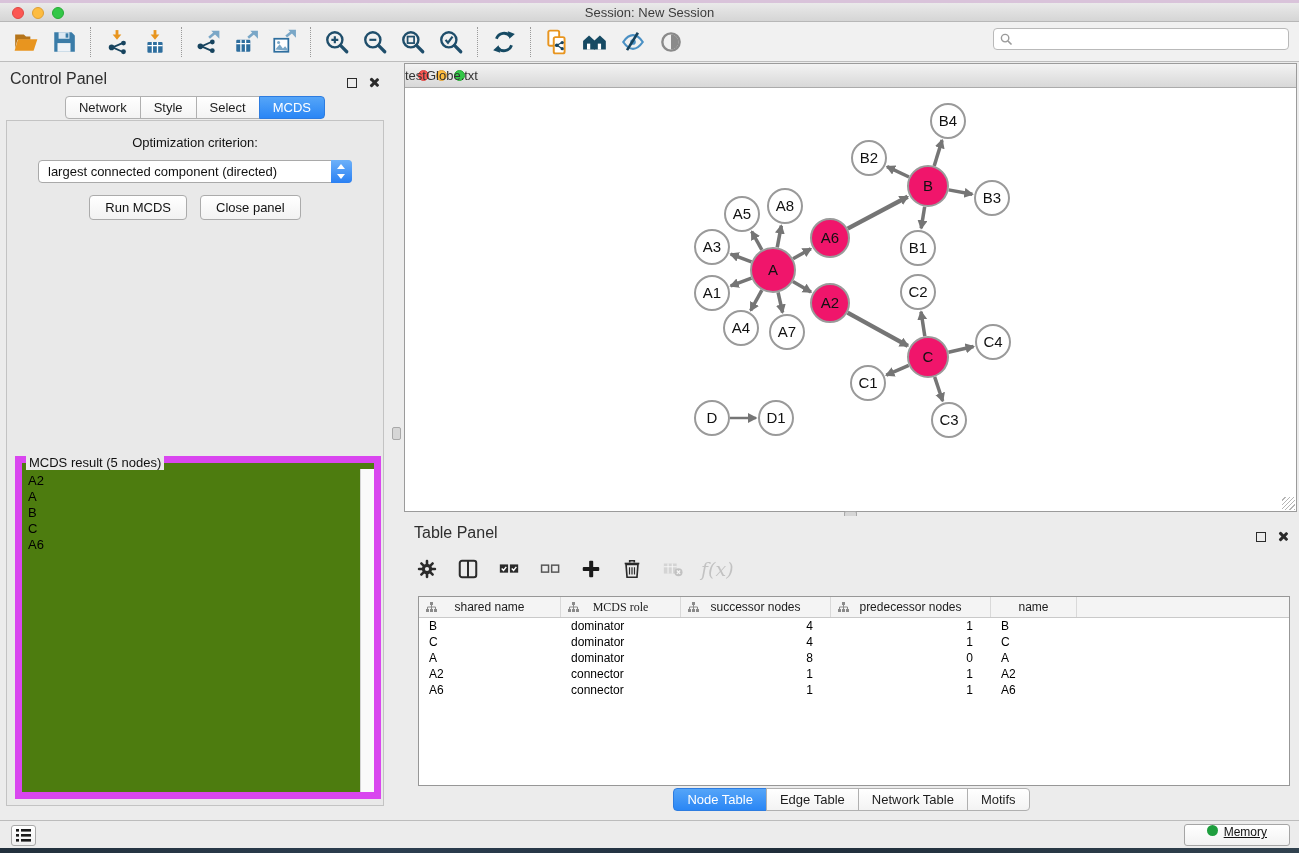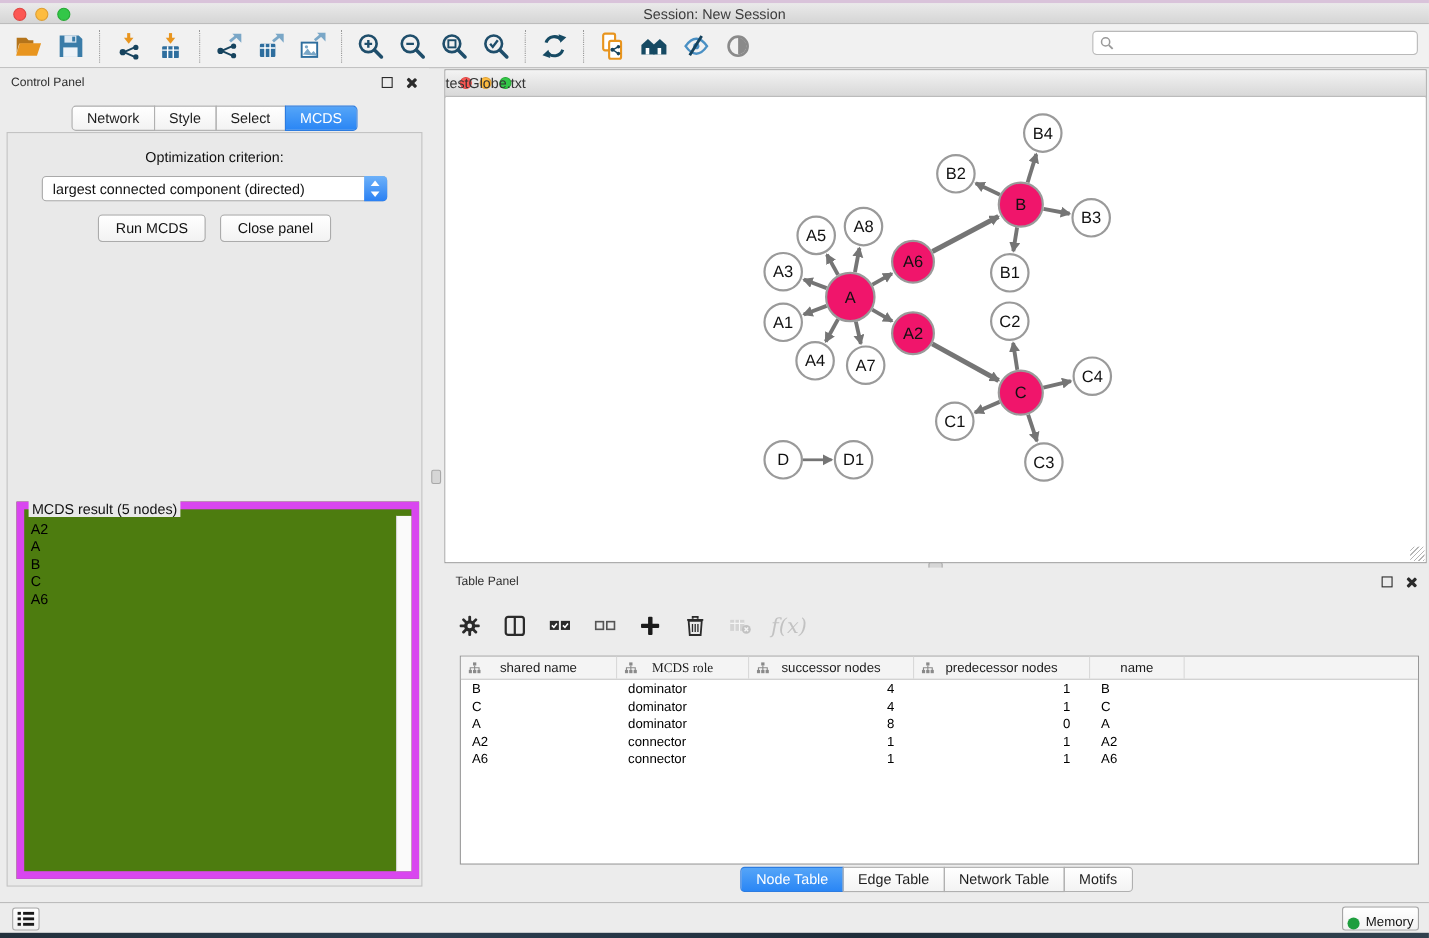--- a/index.html
+++ b/index.html
@@ -27,21 +27,21 @@
   .tgroup { display:flex; align-items:center; gap:10px; padding:0 12px; }
   .tsep { width:1px; height:30px; border-left:1px dotted #9a9a9a; }
   .tbtn { width:28px; height:28px; display:flex; align-items:center; justify-content:center; cursor:default; }
   .tbtn svg { width:26px; height:26px; }
   #search-wrap { position:absolute; right:10px; top:6px; width:296px; height:22px;
     background:#fff; border:1px solid #b9b9b9; border-radius:4px; display:flex; align-items:center; padding:0 6px; }
   #search-wrap input { border:none; outline:none; flex:1; font-size:12px; background:transparent; }
 
   
   #control-panel { position:absolute; left:0; top:62px; width:390px; height:758px; background:#ececec; }
-  .panel-head { height:26px; display:flex; align-items:center; padding:0 10px; font-size:11px; color:#2e2e2e; }
+  .panel-head { height:26px; display:flex; align-items:flex-end; padding:0 10px; font-size:16px; color:#2e2e2e; }
   .panel-head .spacer { flex:1; }
   .float-icon { width:10px; height:10px; border:1.6px solid #2b2b2b; margin-right:12px; }
   .x-icon { position:relative; width:11px; height:11px; }
   .x-icon::before,.x-icon::after { content:""; position:absolute; left:4.4px; top:0;
     width:2.6px; height:11px; background:#2b2b2b; border-radius:1px; }
   .x-icon::before { transform:rotate(45deg);} .x-icon::after { transform:rotate(-45deg);}
 
   .segmented { display:flex; }
   .seg { background:linear-gradient(#ffffff,#f3f3f3); border:1px solid #b0b0b0; margin-left:-1px;
     font-size:13px; color:#1d1d1d; padding:3px 13px; cursor:default; }
@@ -111,21 +111,21 @@
   #bottom-tabs { position:absolute; left:0; right:0; top:272px; display:flex; justify-content:center; }
 
   
   #statusbar { position:absolute; left:0; top:820px; width:1299px; height:28px;
     background:#ececec; border-top:1px solid #bcbcbc; }
   #list-btn { position:absolute; left:11px; top:4px; width:25px; height:21px;
     background:linear-gradient(#fff,#f0f0f0); border:1px solid #a9a9a9; border-radius:3px;
     display:flex; align-items:center; justify-content:center; }
   #memory-btn { position:absolute; right:9px; top:3px; height:22px;
     background:linear-gradient(#fff,#f2f2f2); border:1px solid #a5a5a5; border-radius:3px;
-    display:flex; align-items:flex-end; gap:6px; padding:0 4px; font-size:12px; color:#111; }
+    display:flex; align-items:flex-start; gap:6px; padding:0 22px; font-size:12px; color:#111;text-decoration:underline; }
   #memory-dot { width:11px; height:11px; border-radius:50%; background:#1e9e3e; }
 </style>
 </head>
 <body>
 
 <div id="strip-top"></div>
 
 <div id="titlebar">
   <span class="tl r" style="left:12px"></span>
   <span class="tl y" style="left:32px"></span>

